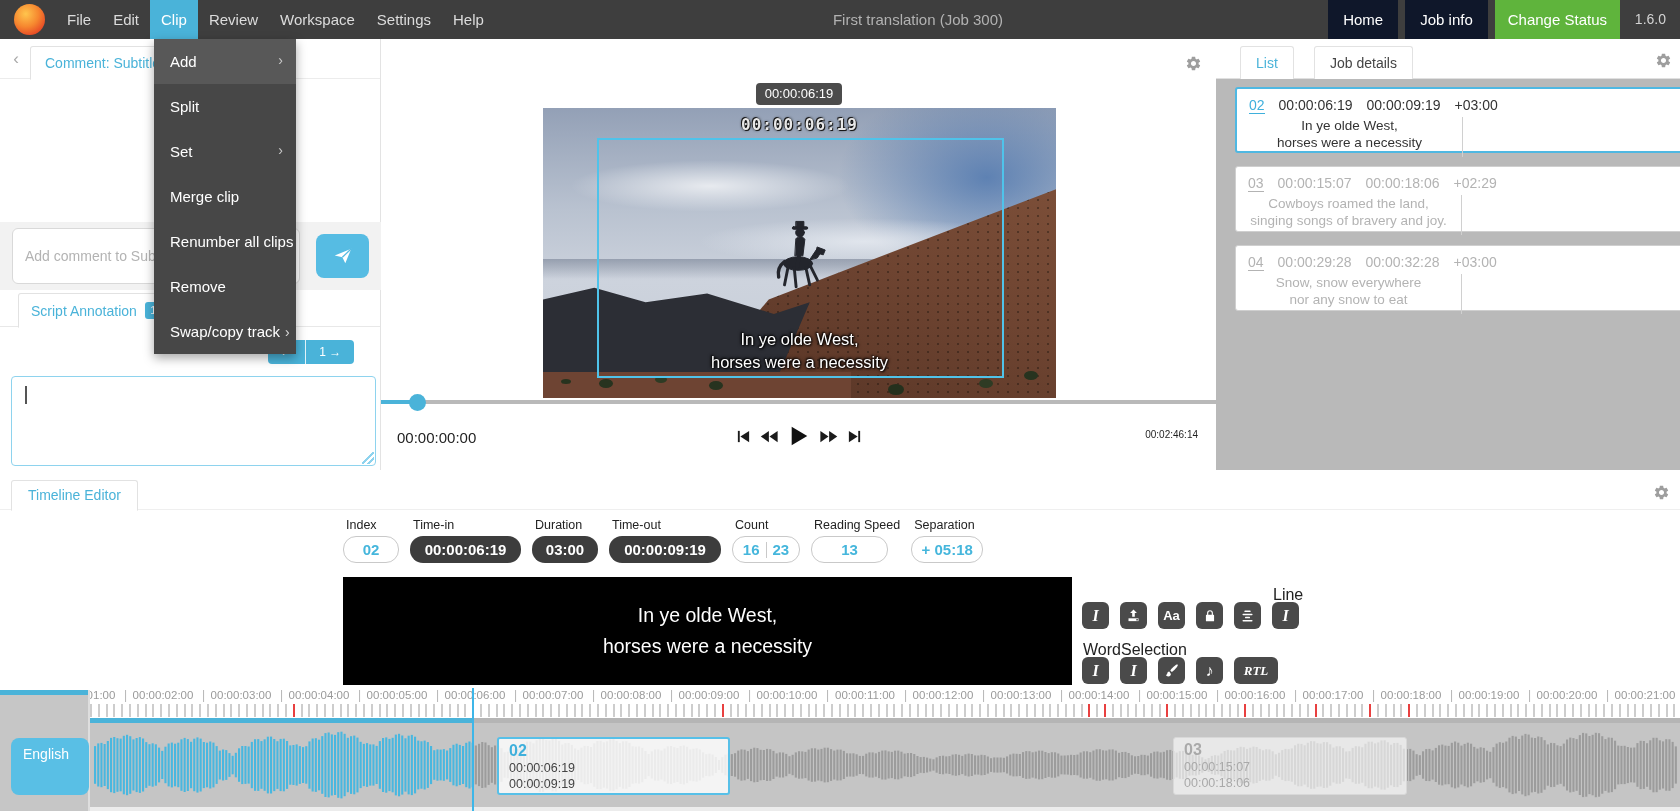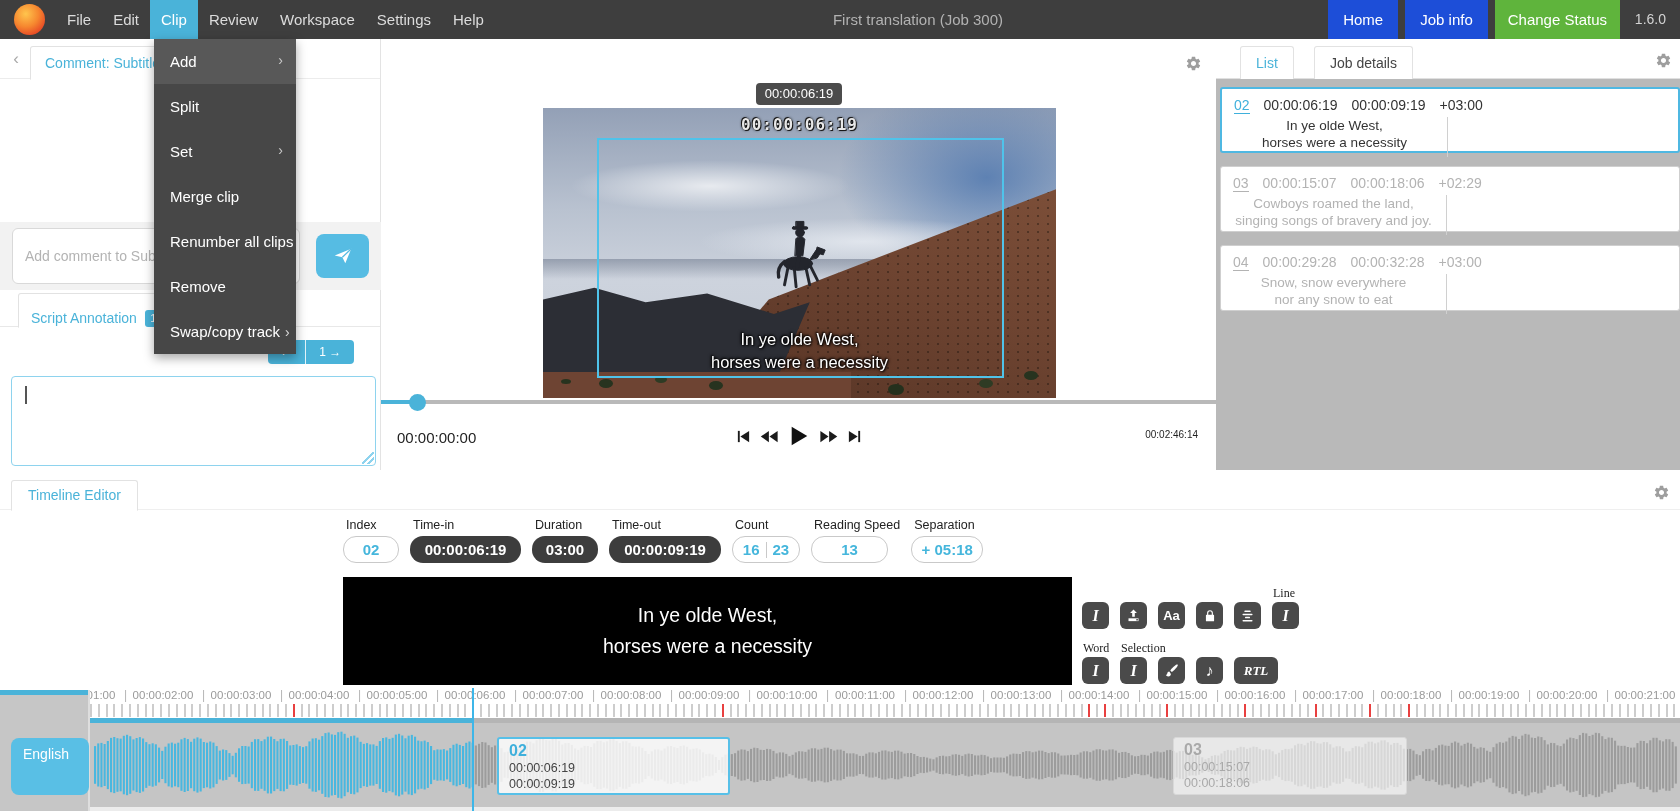--- a/index.html
+++ b/index.html
@@ -11,21 +11,21 @@
   .topbar { position:absolute; left:0; top:0; width:1680px; height:39px; background:#3e3e3e; z-index:60; }
   .logo { position:absolute; left:14px; top:4px; width:31px; height:31px; border-radius:50%;
           background:radial-gradient(circle at 38% 32%, #ffc54d 0%, #f6872f 45%, #e84e26 75%, #b93318 100%); }
   .menubar { position:absolute; left:56px; top:0; height:39px; display:flex; }
   .menu-item { padding:0 11px; line-height:39px; font-size:15px; color:#dcdcdc; cursor:default; }
   .menu-item.active { background:#4ab3d9; color:#fff; }
   .tb-title { position:absolute; left:918px; top:0; transform:translateX(-50%); line-height:39px;
               color:#b2b2b2; font-size:15px; white-space:nowrap; }
   .tb-actions { position:absolute; right:60px; top:0; height:39px; display:flex; gap:7px; }
   .tb-btn { height:39px; line-height:39px; color:#fff; font-size:15px; padding:0 15px; }
-  .tb-btn.cyan { background:#1d4ed8; }
+  .tb-btn.cyan { background:#0f172a; }
   .tb-btn.green { background:#5fb43c; padding:0 13px; }
   .tb-version { position:absolute; right:14px; top:0; line-height:39px; color:#d4d4d4; font-size:14px; }
 
   
   .clip-menu { position:absolute; left:154px; top:39px; width:142px; background:#474747; z-index:100;
                box-shadow:0 4px 10px rgba(0,0,0,.35); }
   .cm-item { position:relative; padding:14px 16px; font-size:15px; color:#fff; white-space:nowrap; }
   .cm-item.hl { background:#585858; }
   .cm-arrow { position:absolute; right:13px; top:13px; color:#c9c9c9; font-size:14px; }
   .cm-arrow-inline { color:#d9d9d9; font-size:14px; margin-left:5px; }
@@ -50,21 +50,21 @@
   .lp-tab { position:absolute; left:30px; top:7px; height:34px; line-height:32px; padding:0 58px 0 14px;
             white-space:nowrap; overflow:hidden; }
   .comment-strip { position:absolute; left:0; top:183px; width:381px; height:68px; background:#f2f2f2; }
   .comment-input { position:absolute; left:12px; top:6px; width:288px; height:56px; border:1px solid #d9d9d9;
                    border-radius:6px; padding:0 12px; font-size:14px; color:#333; background:#fff;
                    font-family:"Liberation Sans",sans-serif; outline:none; }
   .comment-input::placeholder { color:#b3b3b3; }
   .send-btn { position:absolute; left:316px; top:12px; width:53px; height:44px; background:#56bce3;
               border:none; border-radius:8px; display:flex; align-items:center; justify-content:center; }
   .annot-row { position:relative; top:212px; height:36px; border-bottom:1px solid #e8e8e8; }
-  .annot-tab { position:absolute; left:18px; top:2px; height:35px; display:inline-flex; align-items:flex-start;
+  .annot-tab { position:absolute; left:18px; top:2px; height:35px; display:inline-flex; align-items:center;
                gap:8px; padding:16px 12px; }
   .badge { display:inline-block; width:17px; height:17px; background:#4ab3d9; color:#fff; font-size:11px;
            line-height:17px; text-align:center; border-radius:3px; }
   .pager { position:absolute; left:268px; top:301px; height:24px; display:flex; background:#4ab3d9;
            border-radius:4px; overflow:hidden; color:#fff; font-size:12px; }
   .pager span { line-height:24px; padding:0 13px; }
   .pager .pdiv { width:1px; background:rgba(255,255,255,.85); padding:0; }
   .annot-textarea { position:absolute; left:11px; top:337px; width:365px; height:90px; border:1px solid #8ed3ee;
                     border-radius:4px; resize:none; outline:none; font-family:"Liberation Sans",sans-serif; }
   .caret { position:absolute; left:25px; top:347px; width:1.5px; height:18px; background:#555; }
@@ -116,21 +116,21 @@
   .t-duration{ position:absolute; right:18px; top:390px; font-size:10px; color:#1f1f1f; }
   .t-controls{ position:absolute; left:0; top:386px; width:835px; display:flex; justify-content:center;
                align-items:center; gap:9px; }
   .t-controls .tc-btn { display:flex; align-items:center; }
 
   
   .rp-tabs { position:relative; height:40px; border-bottom:1px solid #e0e0e0; }
   .rp-tab { position:absolute; top:7px; height:34px; line-height:32px; padding:0 15px; }
   .rp-tab.inactive { color:#444; }
   .rp-list { position:absolute; left:0; top:40px; width:464px; height:483px; background:#b9b9b9;
-             padding:8px 0 0 4px; overflow:hidden; }
+             padding:8px 0 0 19px; overflow:hidden; }
   .sub-item { position:relative; width:460px; height:66px; background:#fff; border:1px solid #cfcfcf;
               border-radius:3px; margin-bottom:13px; color:#b3b3b3; }
   .sub-item.selected { border:2px solid #4fb8e2; color:#333; }
   .sub-head { padding:8px 0 0 12px; font-size:14px; white-space:nowrap; }
   .sub-num { display:inline-block; border-bottom:1px solid currentColor; margin-right:13px; color:#b3b3b3; }
   .sub-item.selected .sub-num { color:#3fb0dc; }
   .sub-head span { margin-right:14px; }
   .sub-lines { position:absolute; left:0; top:28px; width:226px; text-align:center; font-size:13.5px;
                line-height:17px; border-right:1px solid #d0d0d0; padding-bottom:6px; min-height:34px; }
 
@@ -148,21 +148,21 @@
   .fbox.light { background:#fff; border:1px solid #c9c9c9; color:#45b6dc; }
   .count-div { width:1px; height:16px; background:#c9c9c9; margin:0 6px; }
 
   .preview { position:absolute; left:343px; top:107px; width:729px; height:108px; background:#000;
              color:#fff; text-align:center; font-size:19.5px; line-height:31px; padding-top:23px; }
 
   .fmt-row { position:absolute; display:flex; gap:11px; }
   .fmt-row.r1 { left:1082px; top:132px; }
   .fmt-row.r2 { left:1082px; top:187px; }
   .fmt-wrap { position:relative; }
-  .fmt-label { position:absolute; top:-16px; left:1px; font-size:12px; color:#222; white-space:nowrap;font-family:Liberation Serif, serif; }
+  .fmt-label { position:absolute; top:-16px; left:1px; font-size:16px; color:#222; white-space:nowrap; }
   .fmt-btn { width:27px; height:27px; background:#4a4a4a; border-radius:6px; color:#fff; display:flex;
              align-items:center; justify-content:center; }
   .fmt-btn.wide { width:44px; }
   .gly-i  { font-family:"Liberation Serif",serif; font-style:italic; font-weight:bold; font-size:16px; }
   .gly-aa { font-weight:bold; font-size:13px; }
   .gly-note { font-size:16px; }
   .gly-rtl { font-family:"Liberation Serif",serif; font-style:italic; font-weight:bold; font-size:13px; }
 
   .ruler-labels { position:absolute; left:90px; right:0; top:218px; height:16px; overflow:hidden; }
   .rl { position:absolute; top:1px; transform:translateX(-50%); font-size:11.5px; color:#9a9a9a; white-space:nowrap; }

